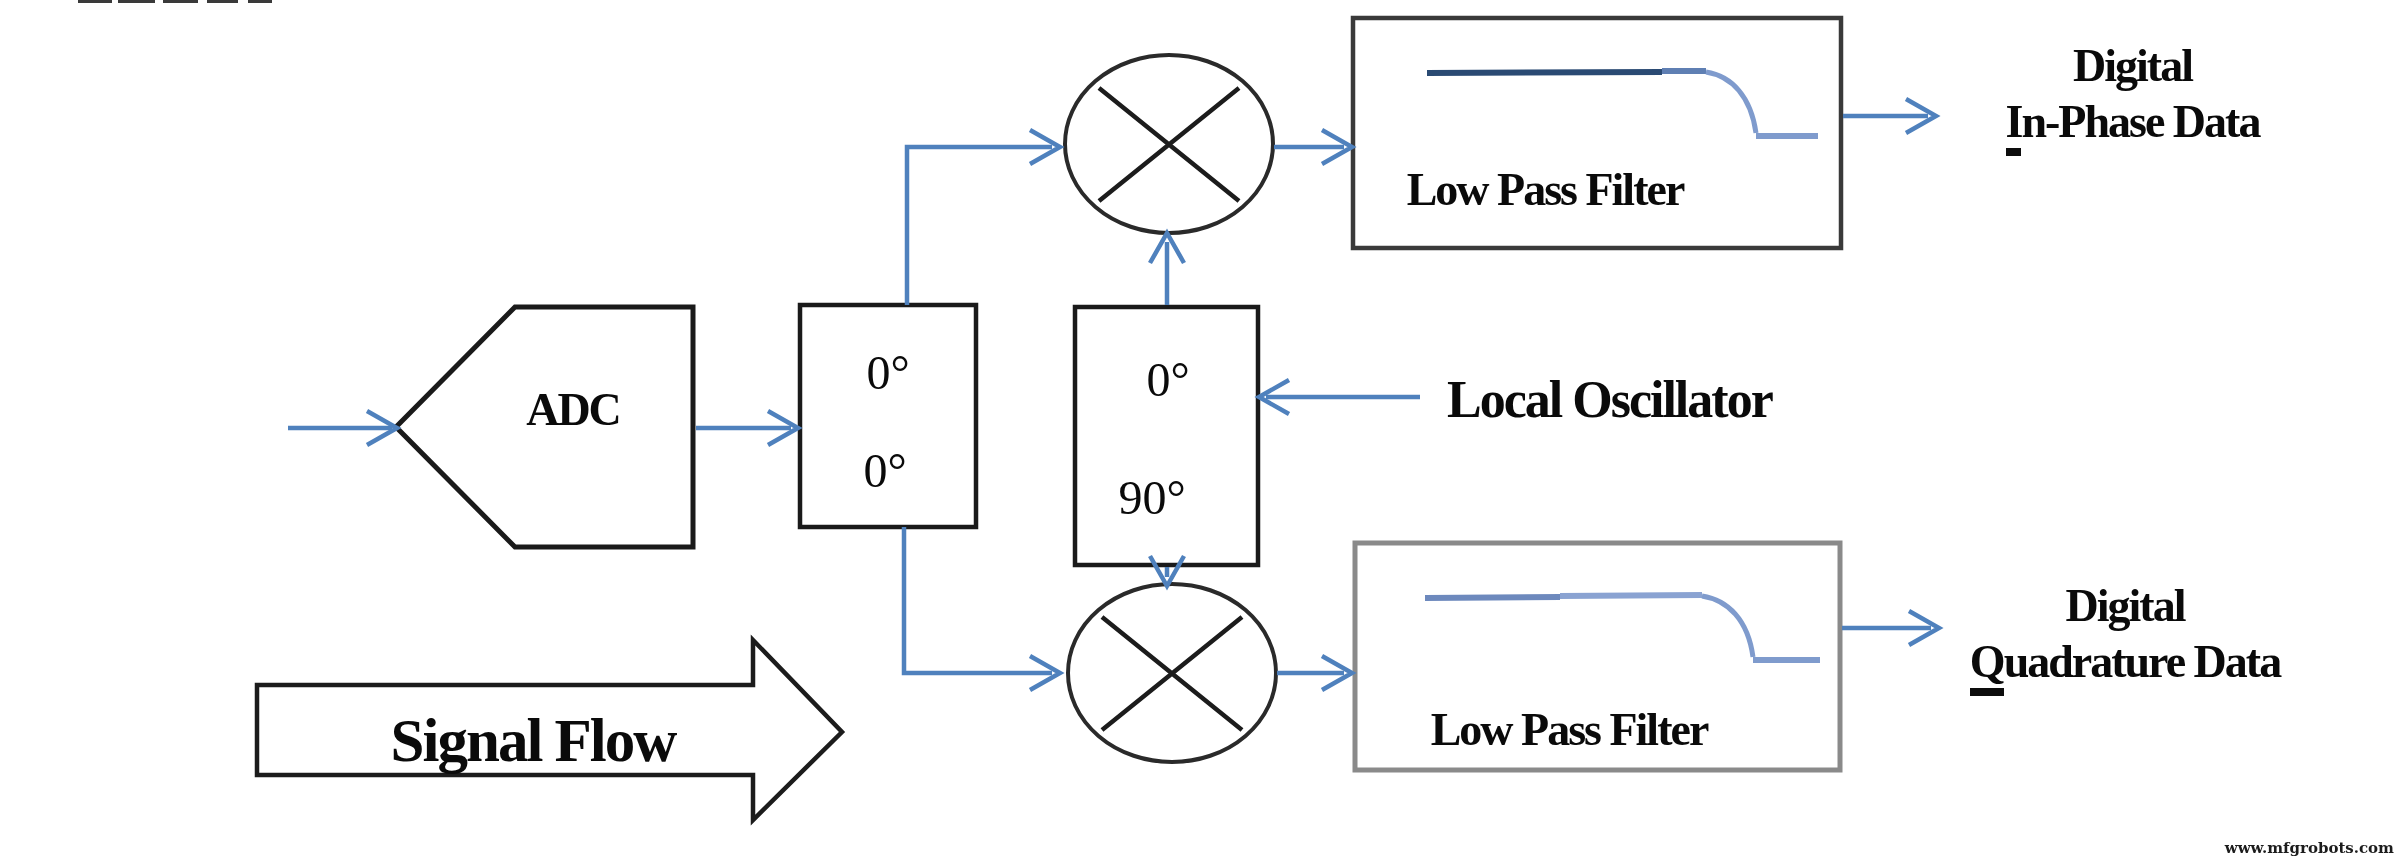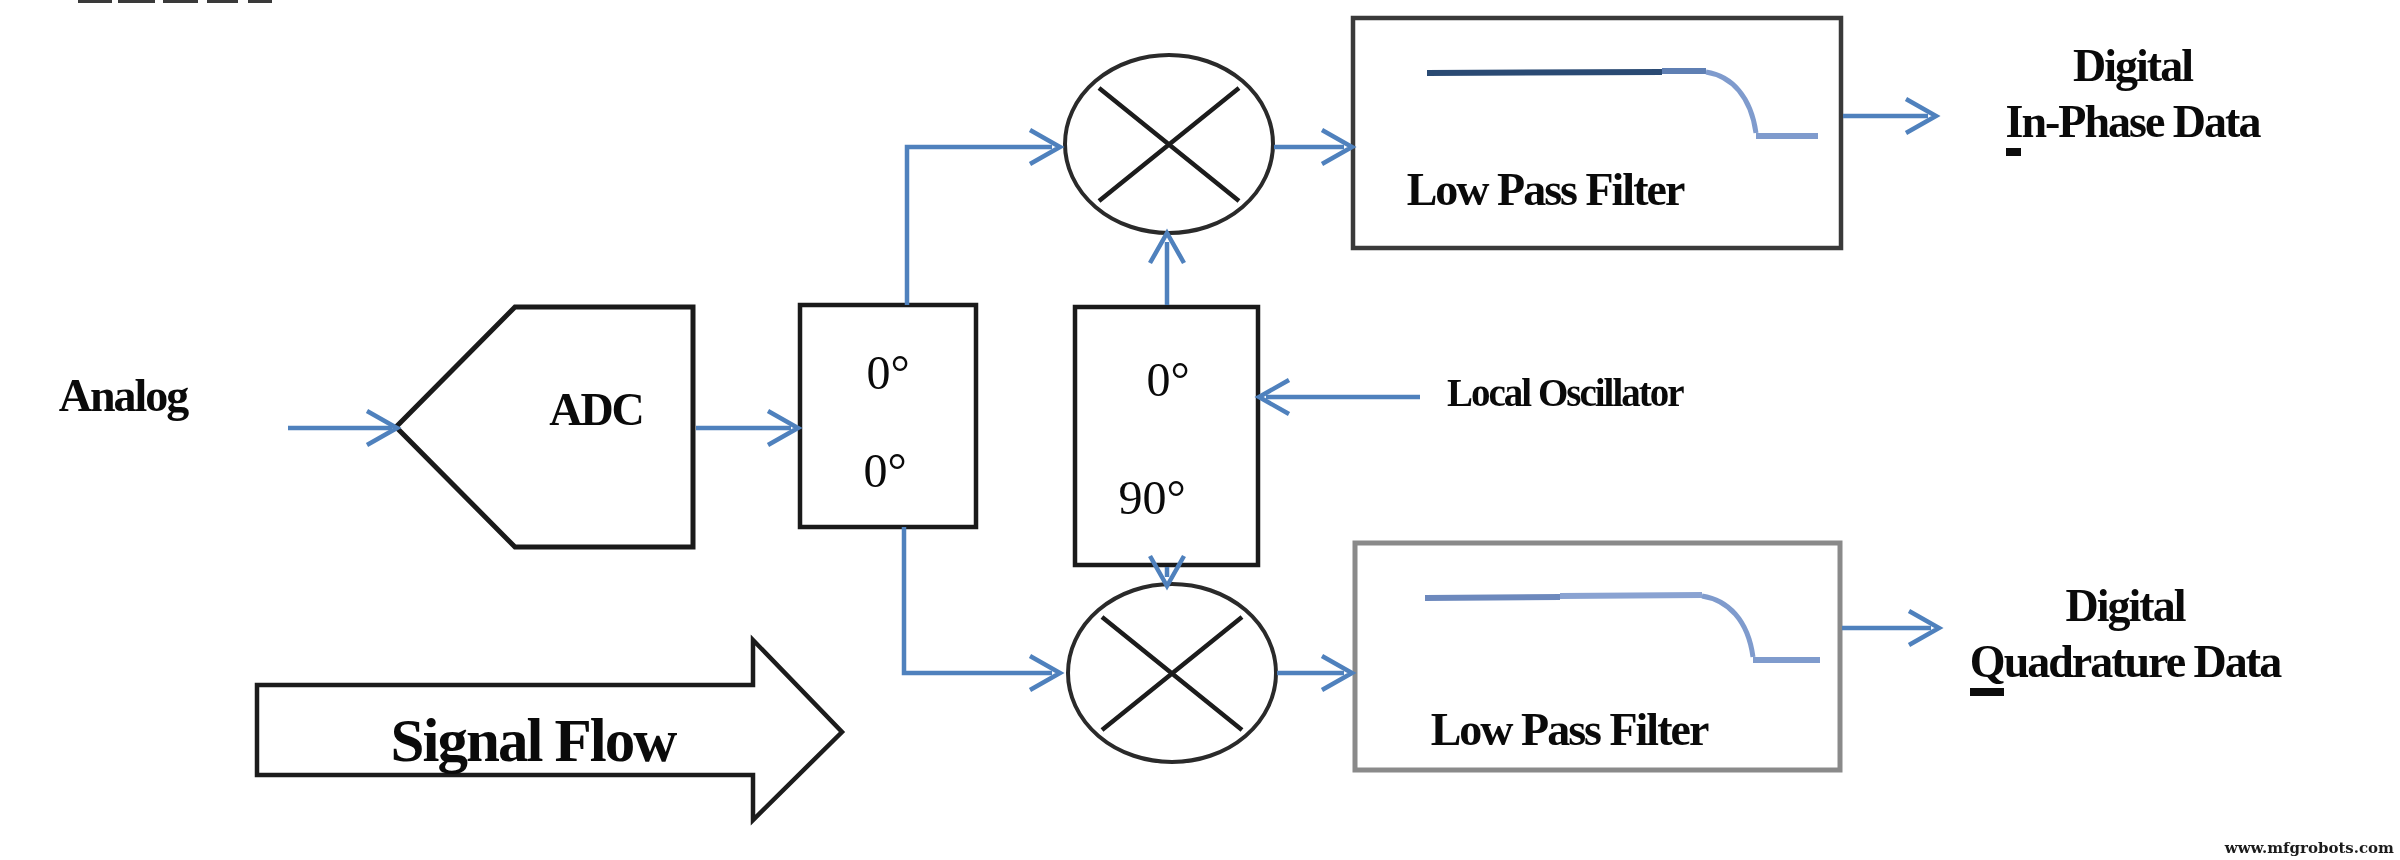--- a/index.html
+++ b/index.html
@@ -8,22 +8,22 @@
     font-family:"Liberation Serif","DejaVu Serif",serif;color:#0a0a0a;
   }
   #shapes{position:absolute;left:0;top:0;width:2400px;height:860px;}
   .lbl{position:absolute;font-weight:bold;letter-spacing:-2px;white-space:nowrap;font-family:Liberation Serif, serif;}
   .center{text-align:center;}
   .big{font-size:46px;line-height:56px;}
   .deg{position:absolute;font-size:48px;font-weight:normal;letter-spacing:0;
        transform:translate(-50%,-50%);white-space:nowrap;}
   .underlined{border-bottom:8px solid #0d0d0d;padding-bottom:1px;}
   #if-rf-label{left:18px;top:368px;width:210px;}
-  #adc-label{left:507px;top:383px;width:178px;font-size:46px;}
-  #local-oscillator-label{left:1447px;top:370px;font-size:39px;}
+  #adc-label{left:484px;top:383px;width:178px;font-size:46px;}
+  #local-oscillator-label{left:1447px;top:370px;font-size:52px;}
   #lpf-top-label{left:1395px;top:163px;width:300px;font-size:46px;}
   #lpf-bottom-label{left:1419px;top:703px;width:300px;font-size:46px;}
   #output-inphase-label{left:1985px;top:38px;width:295px;}
   #output-quadrature-label{left:1960px;top:578px;width:330px;}
   #signal-flow-label{left:383px;top:706px;width:300px;font-size:61px;}
   #watermark{position:absolute;right:6px;bottom:3px;font-size:15px;font-weight:bold;
              letter-spacing:0;font-family:"DejaVu Serif",serif;color:#1c1c1c;}
   .artifact{position:absolute;top:0;height:3px;background:#3a3a3a;}
 </style>
 </head>
@@ -124,21 +124,20 @@
       <g>
         <path d="M1842,628 L1931,628"></path>
         <path d="M1909,611 L1939,628 L1909,645"></path>
       </g>
     </g>
 
     <polygon points="257,685 753,685 753,640 842,732 753,820 753,775 257,775" fill="#ffffff" stroke="#1c1c1c" stroke-width="4.5" stroke-linejoin="miter"></polygon>
   </svg>
 
   <div id="if-rf-label" class="lbl big center">
-    <div>Analog</div>
   </div>
 
   <div id="adc-label" class="lbl center">ADC</div>
 
   <div class="deg" style="left:888px;top:372px;">0°</div>
   <div class="deg" style="left:885px;top:470px;">0°</div>
 
   <div class="deg" style="left:1168px;top:379px;">0°</div>
   <div class="deg" style="left:1152px;top:497px;">90°</div>
 

